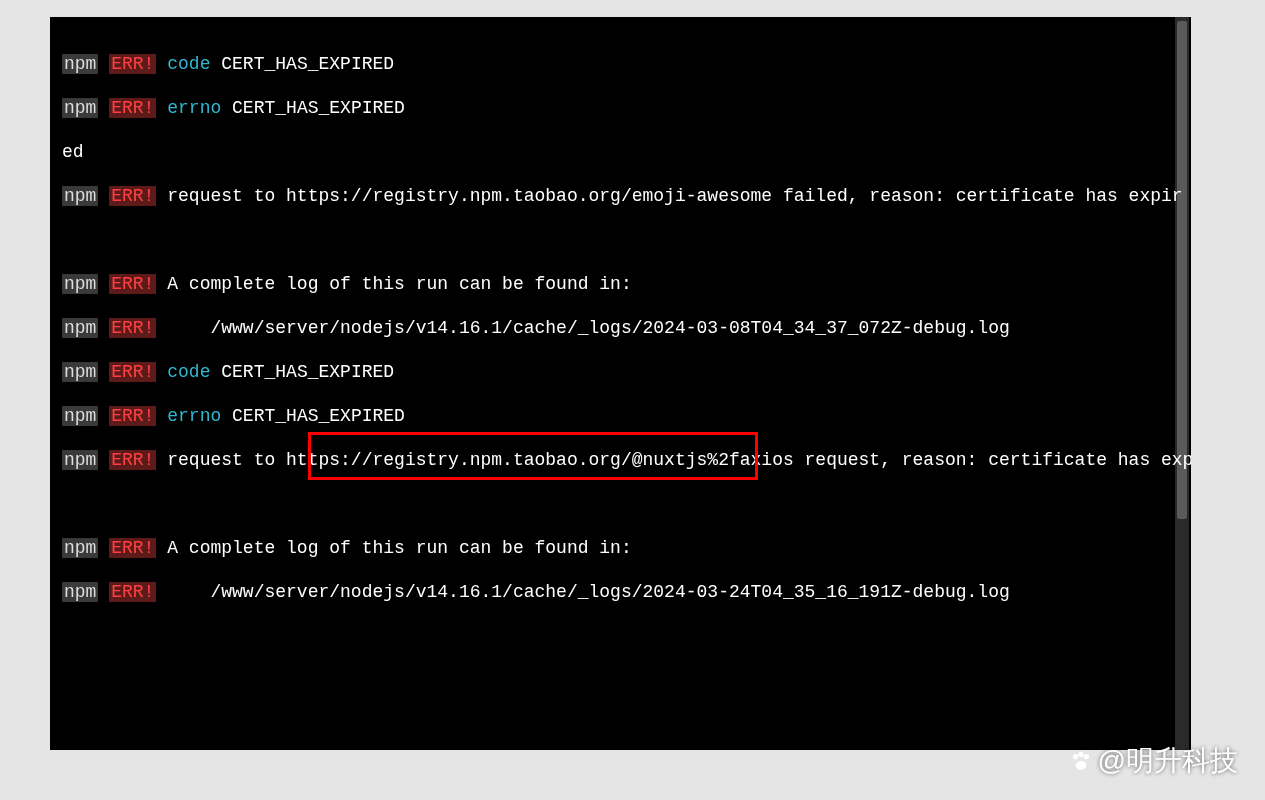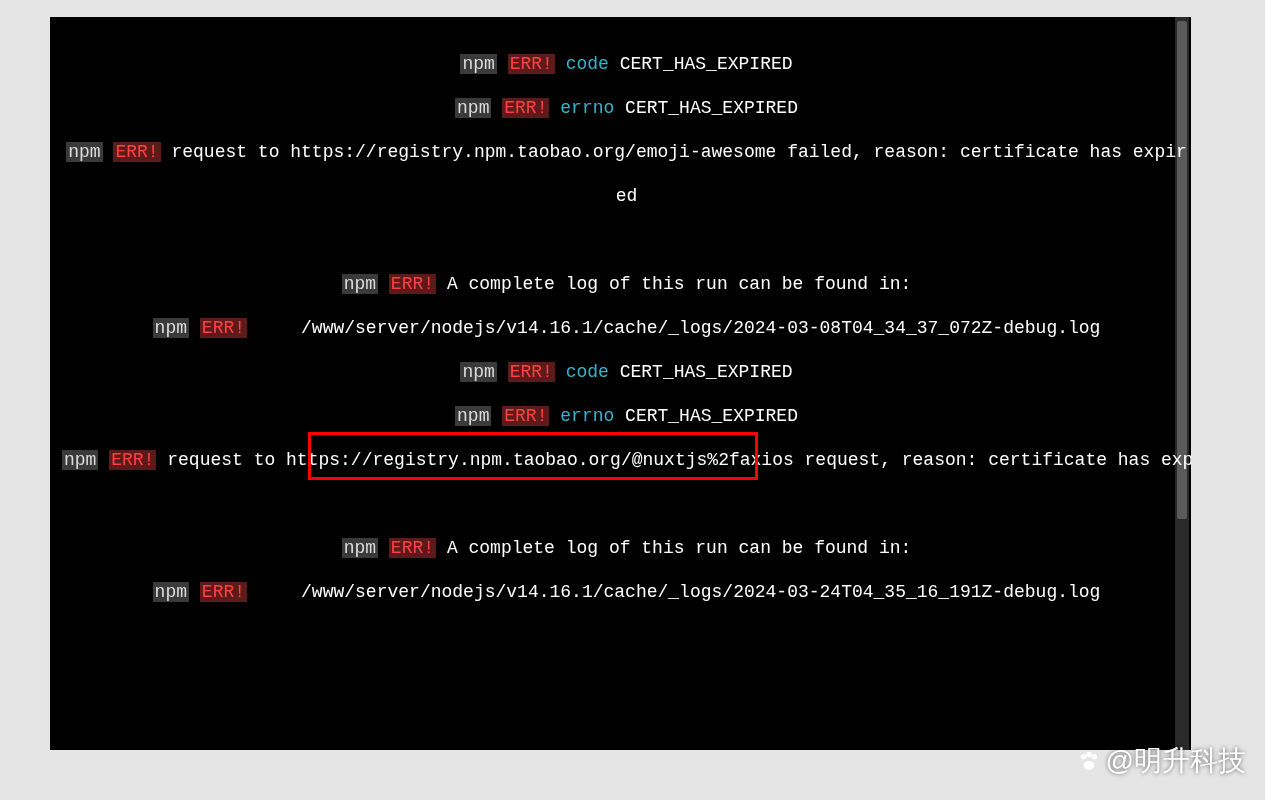--- a/index.html
+++ b/index.html
@@ -13,21 +13,20 @@
       position: relative;
     }
     .terminal-container {
       position: absolute;
       left: 50px;
       top: 17px;
       width: 1141px;
       height: 733px;
       background: #000000;
       overflow: hidden;
-      text-align: center;
     }
     .terminal-content {
       padding: 14px 0 0 12px;
       color: #ffffff;
       line-height: 22px;
       white-space: pre;
       position: relative;
     }
     .scrollbar-track {
       position: absolute;
@@ -54,21 +53,21 @@
       border: 3px solid #ff0000;
       background: transparent;
       pointer-events: none;
     }
     .blurred {
       filter: blur(5px);
       -webkit-filter: blur(5px);
     }
     .watermark {
       position: absolute;
-      right: 19px;
+      right: 27px;
       bottom: 20px;
       color: #ffffff;
       font-size: 28px;
       font-family: -apple-system, "PingFang SC", "Microsoft YaHei", sans-serif;
       text-shadow: 0 0 4px rgba(0,0,0,0.6);
       display: flex;
       align-items: center;
       gap: 4px;
     }
     .paw-icon {
@@ -81,22 +80,22 @@
 </head>
 <body>
 
 <div class="terminal-container">
   <div class="scrollbar-track">
     <div class="scrollbar-thumb"></div>
   </div>
   <div class="terminal-content">
 <span class="line"><span class="npm">npm</span> <span class="err">ERR!</span> <span class="cyan">code</span><span> CERT_HAS_EXPIRED</span></span>
 <span class="line"><span class="npm">npm</span> <span class="err">ERR!</span> <span class="cyan">errno</span><span> CERT_HAS_EXPIRED</span></span>
+<span class="line">ed</span>
 <span class="line"><span class="npm">npm</span> <span class="err">ERR!</span><span> request to https://registry.npm.taobao.org/emoji-awesome failed, reason: certificate has expir</span></span>
-<span class="line">ed</span>
 <span class="line"> </span>
 <span class="line"><span class="npm">npm</span> <span class="err">ERR!</span><span> A complete log of this run can be found in:</span></span>
 <span class="line"><span class="npm">npm</span> <span class="err">ERR!</span><span>     /www/server/nodejs/v14.16.1/cache/_logs/2024-03-08T04_34_37_072Z-debug.log</span></span>
 <span class="line"><span class="npm">npm</span> <span class="err">ERR!</span> <span class="cyan">code</span><span> CERT_HAS_EXPIRED</span></span>
 <span class="line"><span class="npm">npm</span> <span class="err">ERR!</span> <span class="cyan">errno</span><span> CERT_HAS_EXPIRED</span></span>
 <span class="line"><span class="npm">npm</span> <span class="err">ERR!</span><span> request to https://registry.npm.taobao.org/@nuxtjs%2faxios request, reason: certificate has exp</span></span>
 <span class="line"> </span>
 <span class="line"><span class="npm">npm</span> <span class="err">ERR!</span><span> A complete log of this run can be found in:</span></span>
 <span class="line"><span class="npm">npm</span> <span class="err">ERR!</span><span>     /www/server/nodejs/v14.16.1/cache/_logs/2024-03-24T04_35_16_191Z-debug.log</span></span>
 

